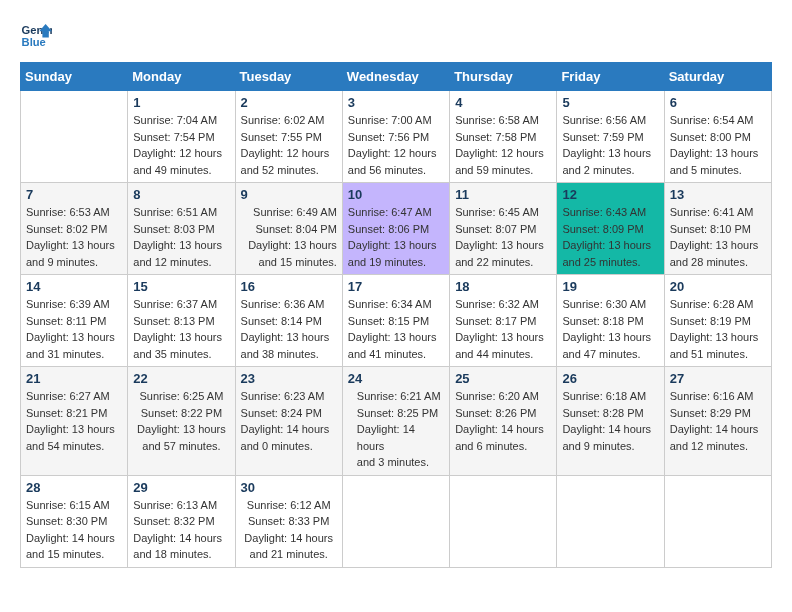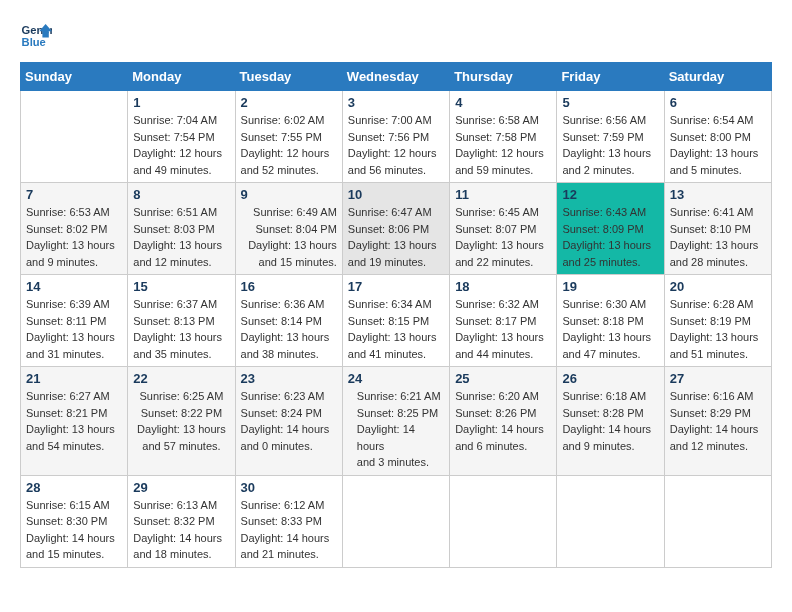--- a/index.html
+++ b/index.html
@@ -168,21 +168,21 @@
 Daylight: 13 hours
 and 12 minutes.</div>
         </td>
         <td style="background: rgb(245, 245, 245);">
           <span class="day-number">9</span>
           <div class="day-info" style="white-space: pre-line; text-align: right;">Sunrise: 6:49 AM
 Sunset: 8:04 PM
 Daylight: 13 hours
 and 15 minutes.</div>
         </td>
-        <td style="background: #e5e5e5;">
+        <td style="background: #c4b5fd;">
           <span class="day-number">10</span>
           <div class="day-info" style="white-space: pre-line;">Sunrise: 6:47 AM
 Sunset: 8:06 PM
 Daylight: 13 hours
 and 19 minutes.</div>
         </td>
         <td style="background: rgb(245, 245, 245);">
           <span class="day-number">11</span>
           <div class="day-info" style="white-space: pre-line;">Sunrise: 6:45 AM
 Sunset: 8:07 PM
@@ -316,21 +316,21 @@
         </td>
         <td>
           <span class="day-number">29</span>
           <div class="day-info" style="white-space: pre-line;">Sunrise: 6:13 AM
 Sunset: 8:32 PM
 Daylight: 14 hours
 and 18 minutes.</div>
         </td>
         <td>
           <span class="day-number">30</span>
-          <div class="day-info" style="white-space: pre-line;">Sunrise: 6:12 AM
+          <div class="day-info" style="white-space: pre-line; text-align: center;">Sunrise: 6:12 AM
 Sunset: 8:33 PM
 Daylight: 14 hours
 and 21 minutes.</div>
         </td>
         <td class="empty-cell"></td>
         <td class="empty-cell"></td>
         <td class="empty-cell"></td>
         <td class="empty-cell"></td>
       </tr>
     </tbody>

